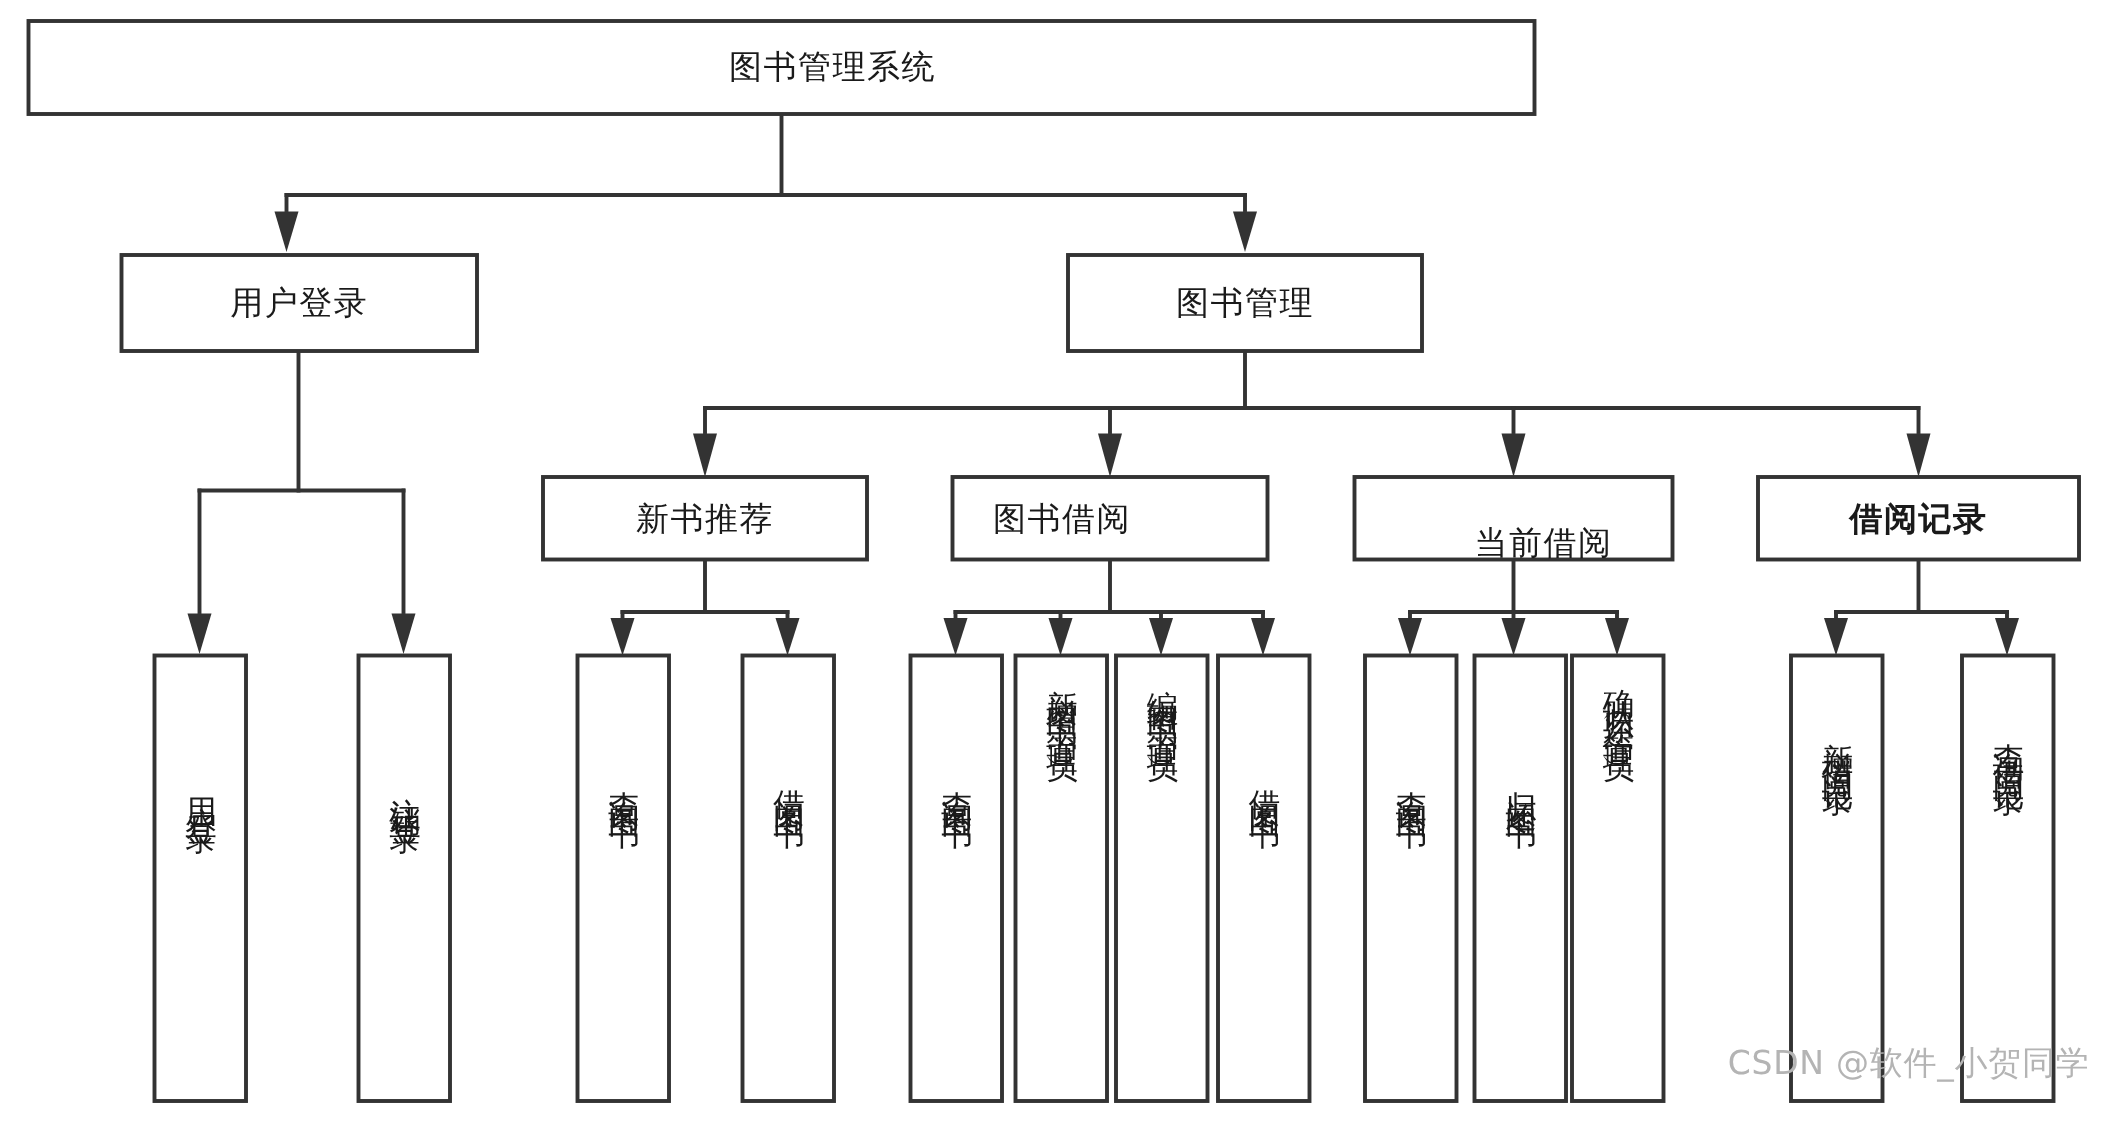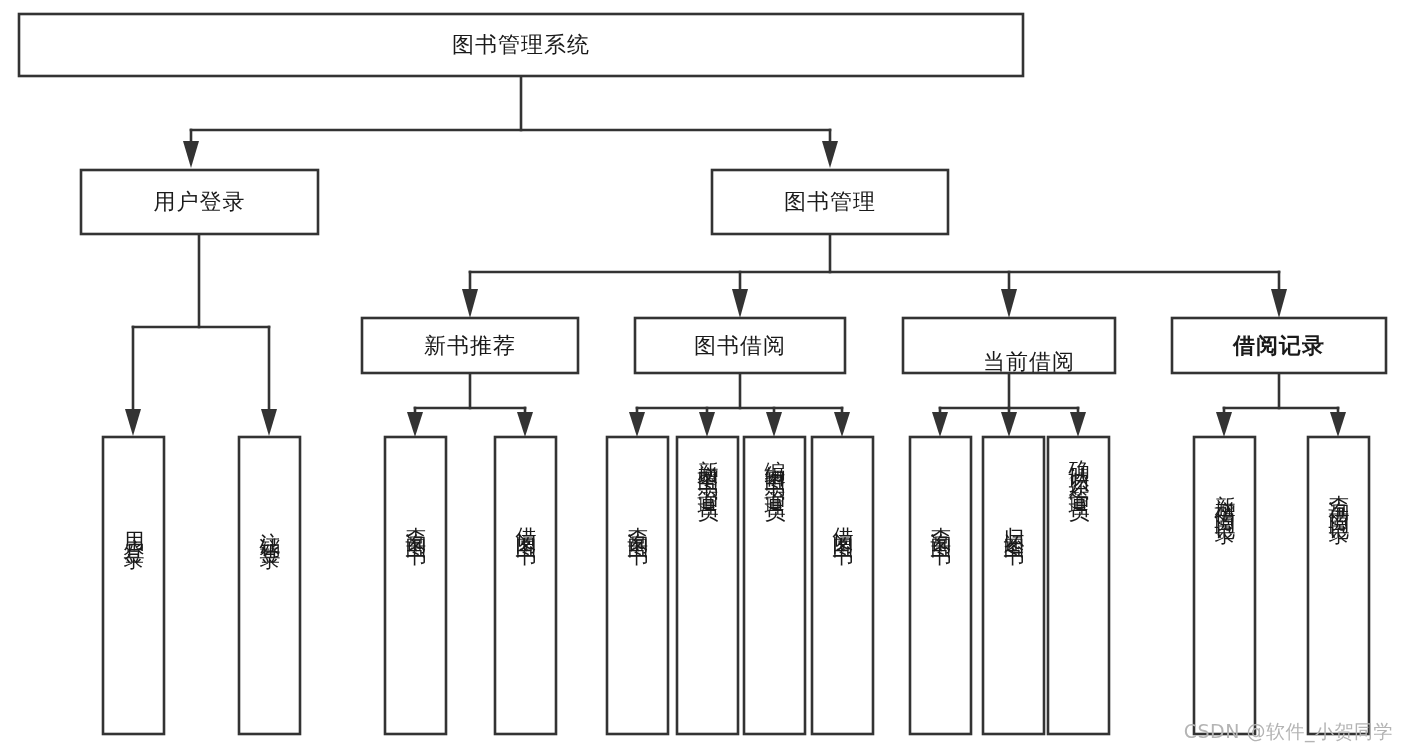--- a/index.html
+++ b/index.html
@@ -31,23 +31,23 @@
     stroke-width: 2.6;
     fill: none;
     stroke-linecap: square;
   }
   .arrow-head {
     fill: #333333;
   }
   .watermark {
     position: absolute;
     right: 12px;
-    bottom: 2px;
-    font-family: "DejaVu Sans", "Liberation Sans", sans-serif;
-    font-size: 19px;
+    bottom: 23px;
+    font-family: "DejaVu Sans", "Liberation Sans", sans-serif;
+    font-size: 22px;
     color: #b4b4b4;
     white-space: nowrap;
     letter-spacing: 0.5px;
   }
   .vlabel-wrap {
     position: absolute;
     display: flex;
     align-items: flex-start;
     justify-content: center;
     pointer-events: none;
@@ -177,35 +177,35 @@
   <rect class="node-rect" x="812" y="437" width="61" height="297"></rect>
 
   <rect class="node-rect" x="910" y="437" width="61" height="297"></rect>
   <rect class="node-rect" x="983" y="437" width="61" height="297"></rect>
   <rect class="node-rect" x="1048" y="437" width="61" height="297"></rect>
 
   <rect class="node-rect" x="1194" y="437" width="61" height="297"></rect>
   <rect class="node-rect" x="1308" y="437" width="61" height="297"></rect>
 </svg>
 
-<div class="hlabel-wrap" style="left:19px; top:14px; width:1004px; height:62px;">
+<div class="hlabel-wrap" style="left:19px; top:14px; width:1004px; height:62px;padding-left:34px;">
   <span class="hlabel">图书管理系统</span>
 </div>
 
 <div class="hlabel-wrap" style="left:81px; top:170px; width:237px; height:64px;">
   <span class="hlabel">用户登录</span>
 </div>
 <div class="hlabel-wrap" style="left:712px; top:170px; width:236px; height:64px;border-radius:13px;">
   <span class="hlabel">图书管理</span>
 </div>
 
 <div class="hlabel-wrap" style="left:362px; top:318px; width:216px; height:55px;">
   <span class="hlabel">新书推荐</span>
 </div>
-<div class="hlabel-wrap" style="left:635px; top:318px; width:210px; height:55px;">
+<div class="hlabel-wrap" style="left:603px; top:318px; width:210px; height:55px;">
   <span class="hlabel">图书借阅</span>
 </div>
 <div class="hlabel-wrap" style="left:903px; top:334px; width:212px; height:55px;margin-left:20px;">
   <span class="hlabel">当前借阅</span>
 </div>
 <div class="hlabel-wrap" style="left:1172px; top:318px; width:214px; height:55px;font-weight:bold;">
   <span class="hlabel">借阅记录</span>
 </div>
 
 <div class="vlabel-wrap" style="left:103px; top:515px; width:61px; height:219px;">

